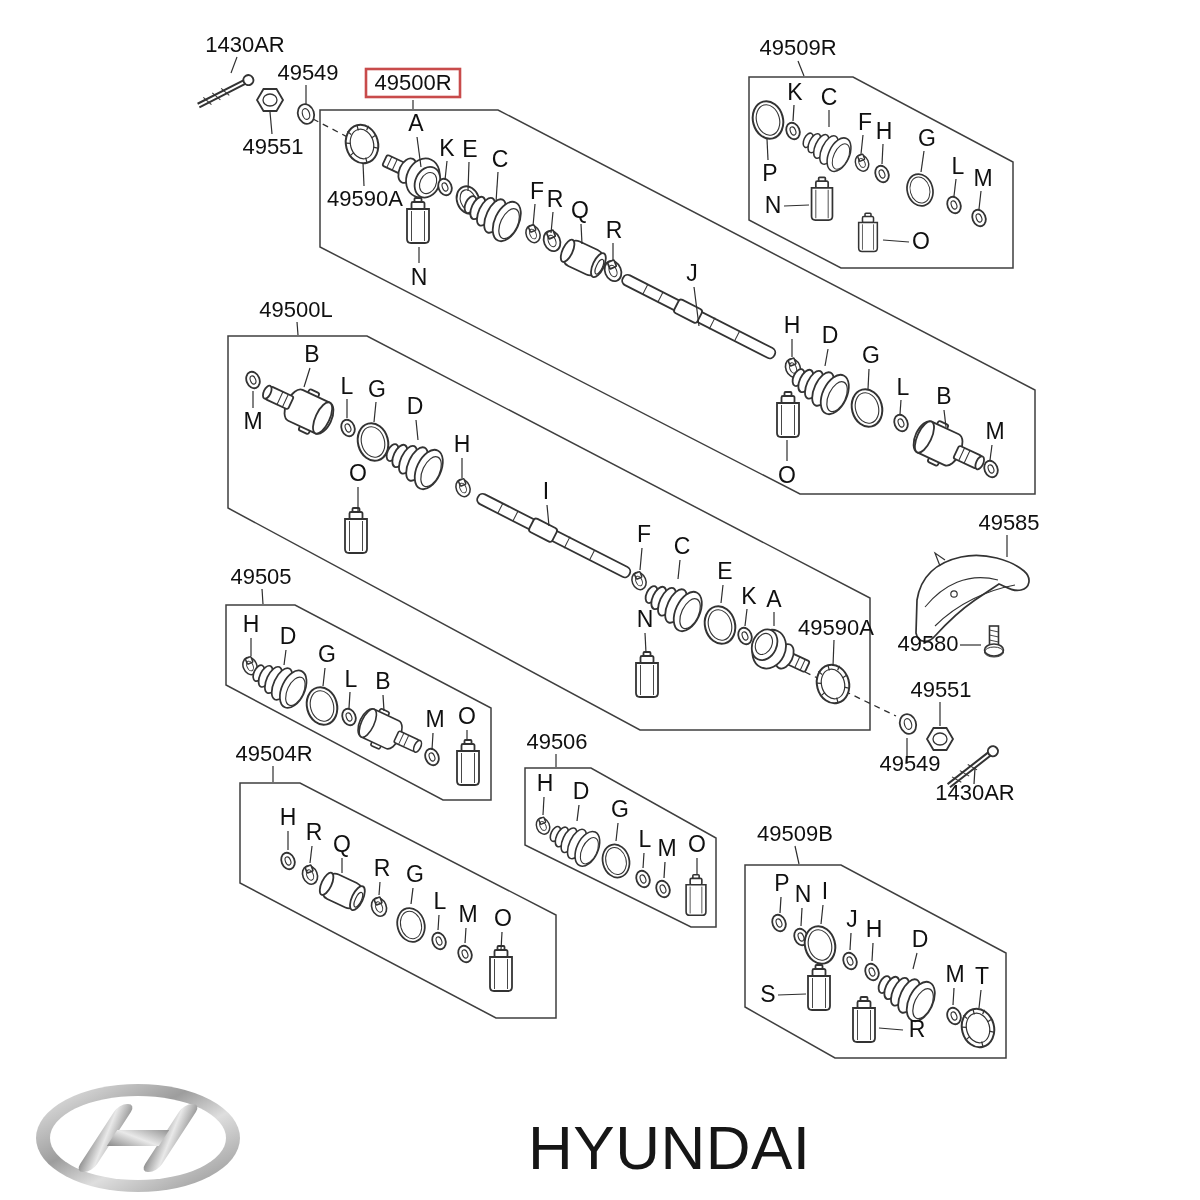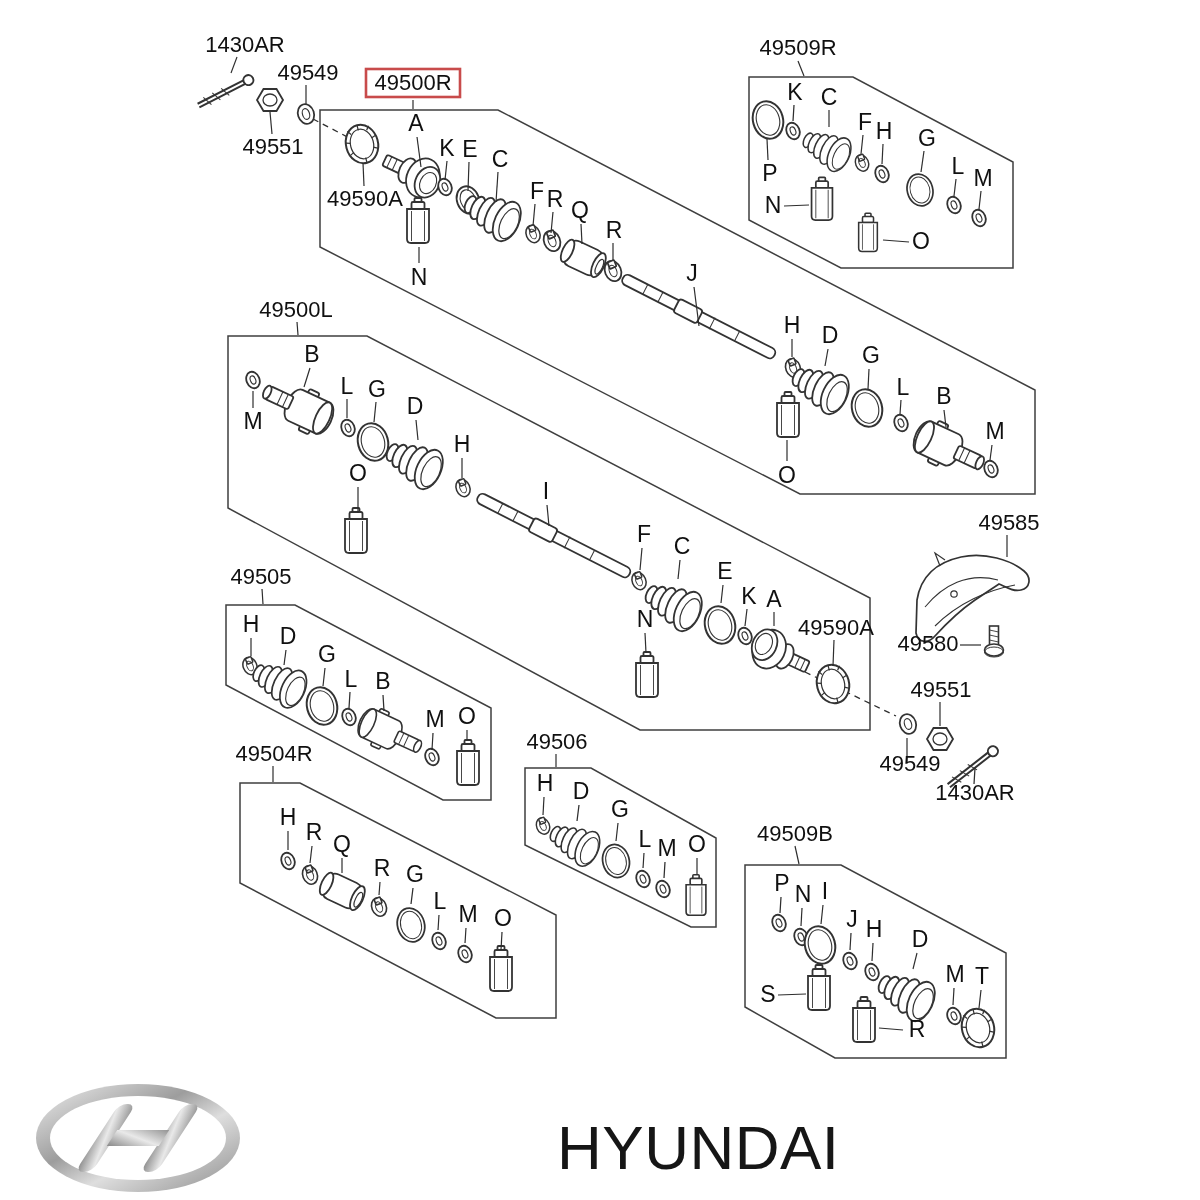--- a/index.html
+++ b/index.html
@@ -4,21 +4,21 @@
 <style>
   html,body{margin:0;padding:0;background:#ffffff;}
   .page{position:relative;width:1200px;height:1200px;background:#fff;overflow:hidden;
         font-family:Liberation Sans, sans-serif;margin-left:23px;}
   svg{position:absolute;left:0;top:0;}
   .box{fill:none;stroke:#3f3f3f;stroke-width:1.5;}
   .leader{stroke:#2e2e2e;stroke-width:1.2;fill:none;}
   .dash{stroke:#2e2e2e;stroke-width:1.3;fill:none;stroke-dasharray:6,5;}
   text.pn{font-size:22px;fill:#101010;text-anchor:middle;}
   text.lt{font-size:23px;fill:#101010;text-anchor:middle;}
-  .footer-text{position:absolute;left:534px;top:1112px;white-space:nowrap;
+  .footer-text{position:absolute;left:505px;top:1112px;white-space:nowrap;
         font-size:62px;color:#161616;letter-spacing:0.5px;display:flex;gap:26px;}
 </style>
 </head>
 <body>
 
 <div class="page">
 
   <svg id="diagram" width="1200" height="1200" viewBox="0 0 1200 1200">
     <defs>
       <g id="p-ringS" stroke="#333" stroke-width="1.8" fill="#fff">

